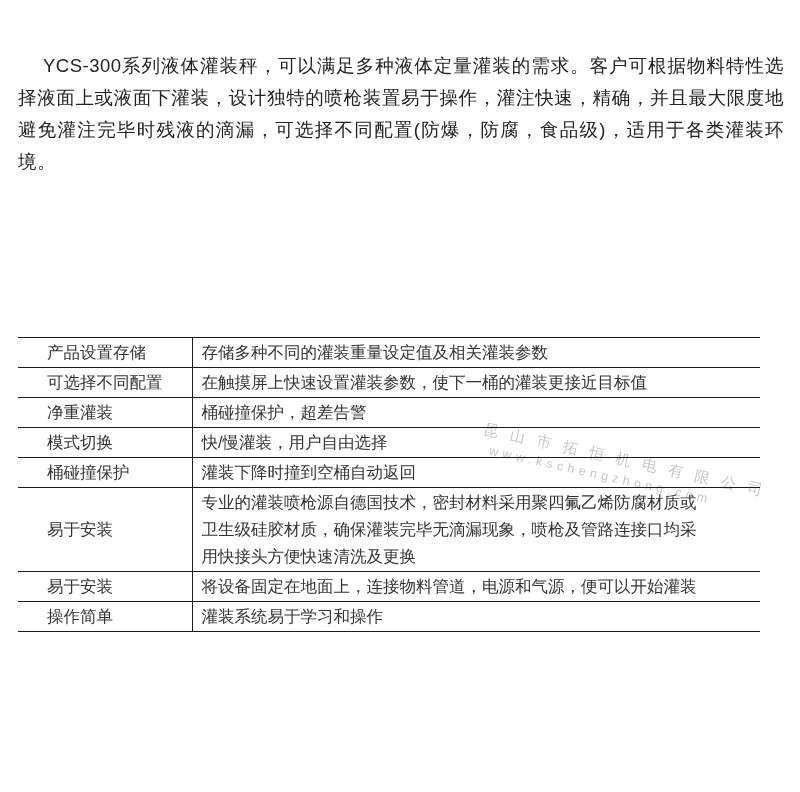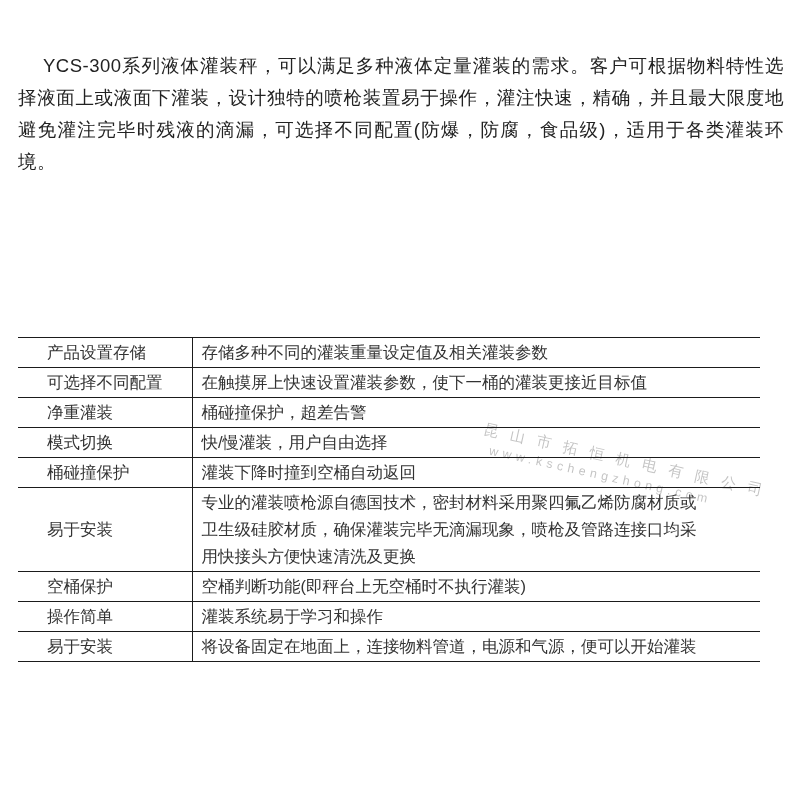--- a/index.html
+++ b/index.html
@@ -112,30 +112,26 @@
       </tr>
       <tr>
         <td class="feat-name">桶碰撞保护</td>
         <td class="feat-desc">灌装下降时撞到空桶自动返回</td>
       </tr>
       <tr>
         <td class="feat-name">易于安装</td>
         <td class="feat-desc">专业的灌装喷枪源自德国技术，密封材料采用聚四氟乙烯防腐材质或卫生级硅胶材质，确保灌装完毕无滴漏现象，喷枪及管路连接口均采用快接头方便快速清洗及更换</td>
       </tr>
       <tr>
-        <td class="feat-name">空桶保护</td>
-        <td class="feat-desc">空桶判断功能(即秤台上无空桶时不执行灌装)</td>
+        <td class="feat-name">易于安装</td>
+        <td class="feat-desc">将设备固定在地面上，连接物料管道，电源和气源，便可以开始灌装</td>
       </tr>
       <tr>
         <td class="feat-name">操作简单</td>
         <td class="feat-desc">灌装系统易于学习和操作</td>
-      </tr>
-      <tr>
-        <td class="feat-name">易于安装</td>
-        <td class="feat-desc">将设备固定在地面上，连接物料管道，电源和气源，便可以开始灌装</td>
       </tr>
     </tbody>
   </table>
 
   <div class="watermark">
     <div class="wm-company">昆山市拓恒机电有限公司</div>
     <div class="wm-url">www.kschengzhong.com</div>
   </div>
 
 </div>

